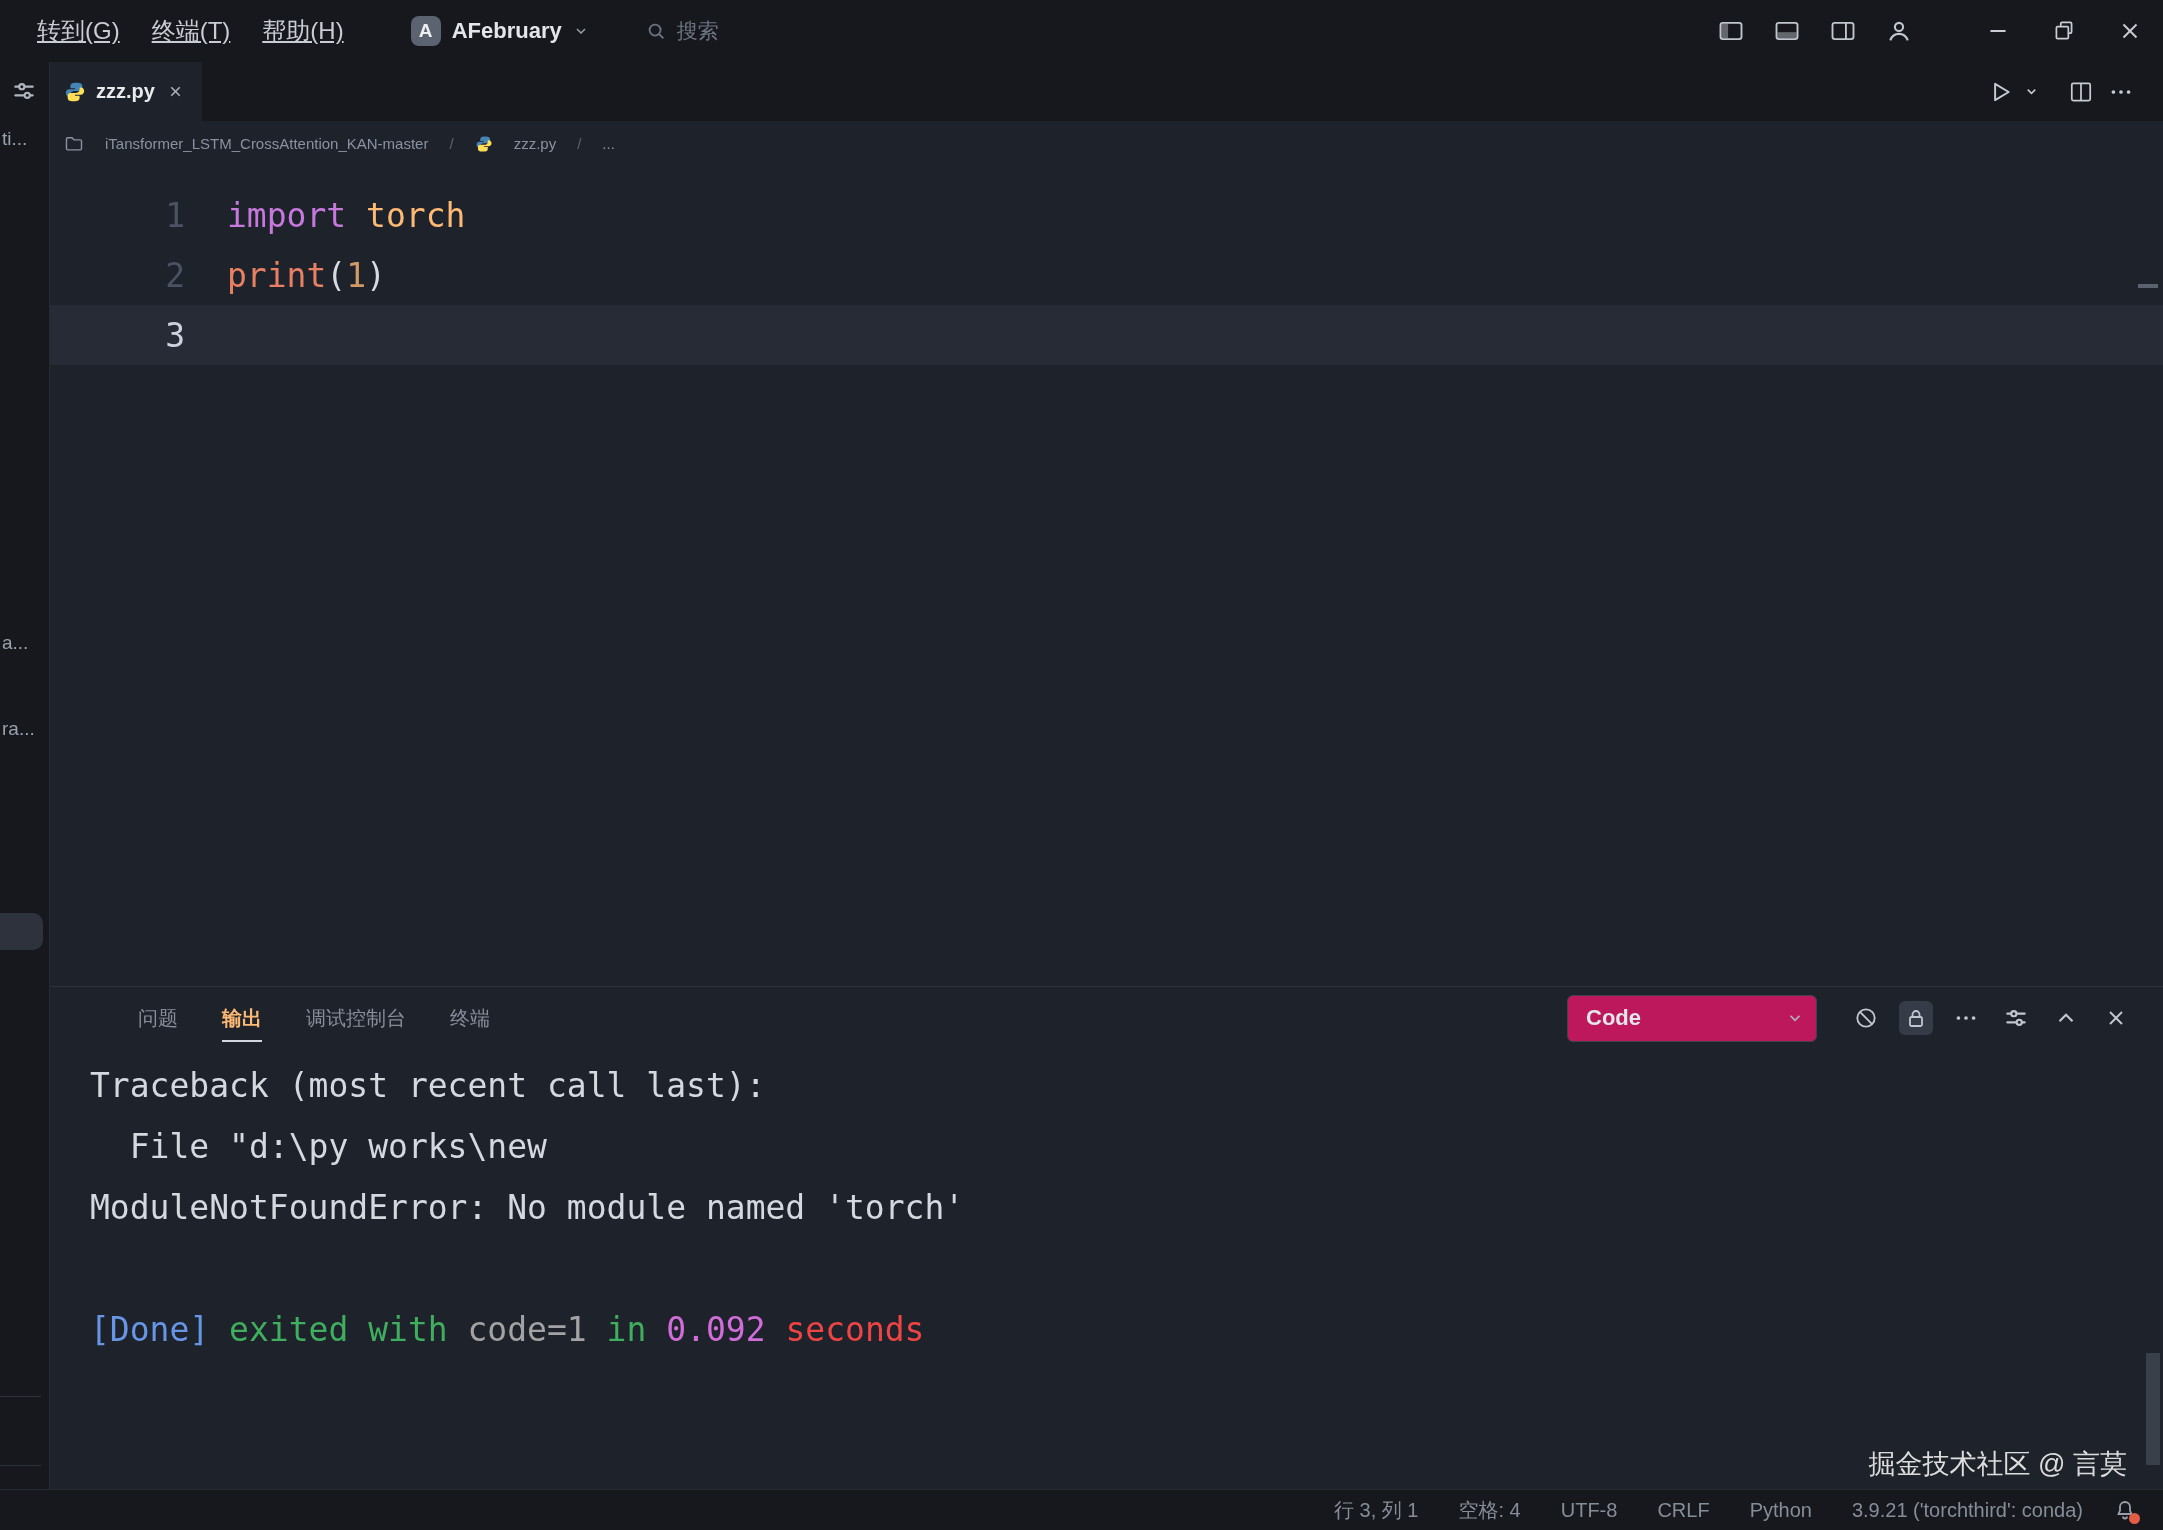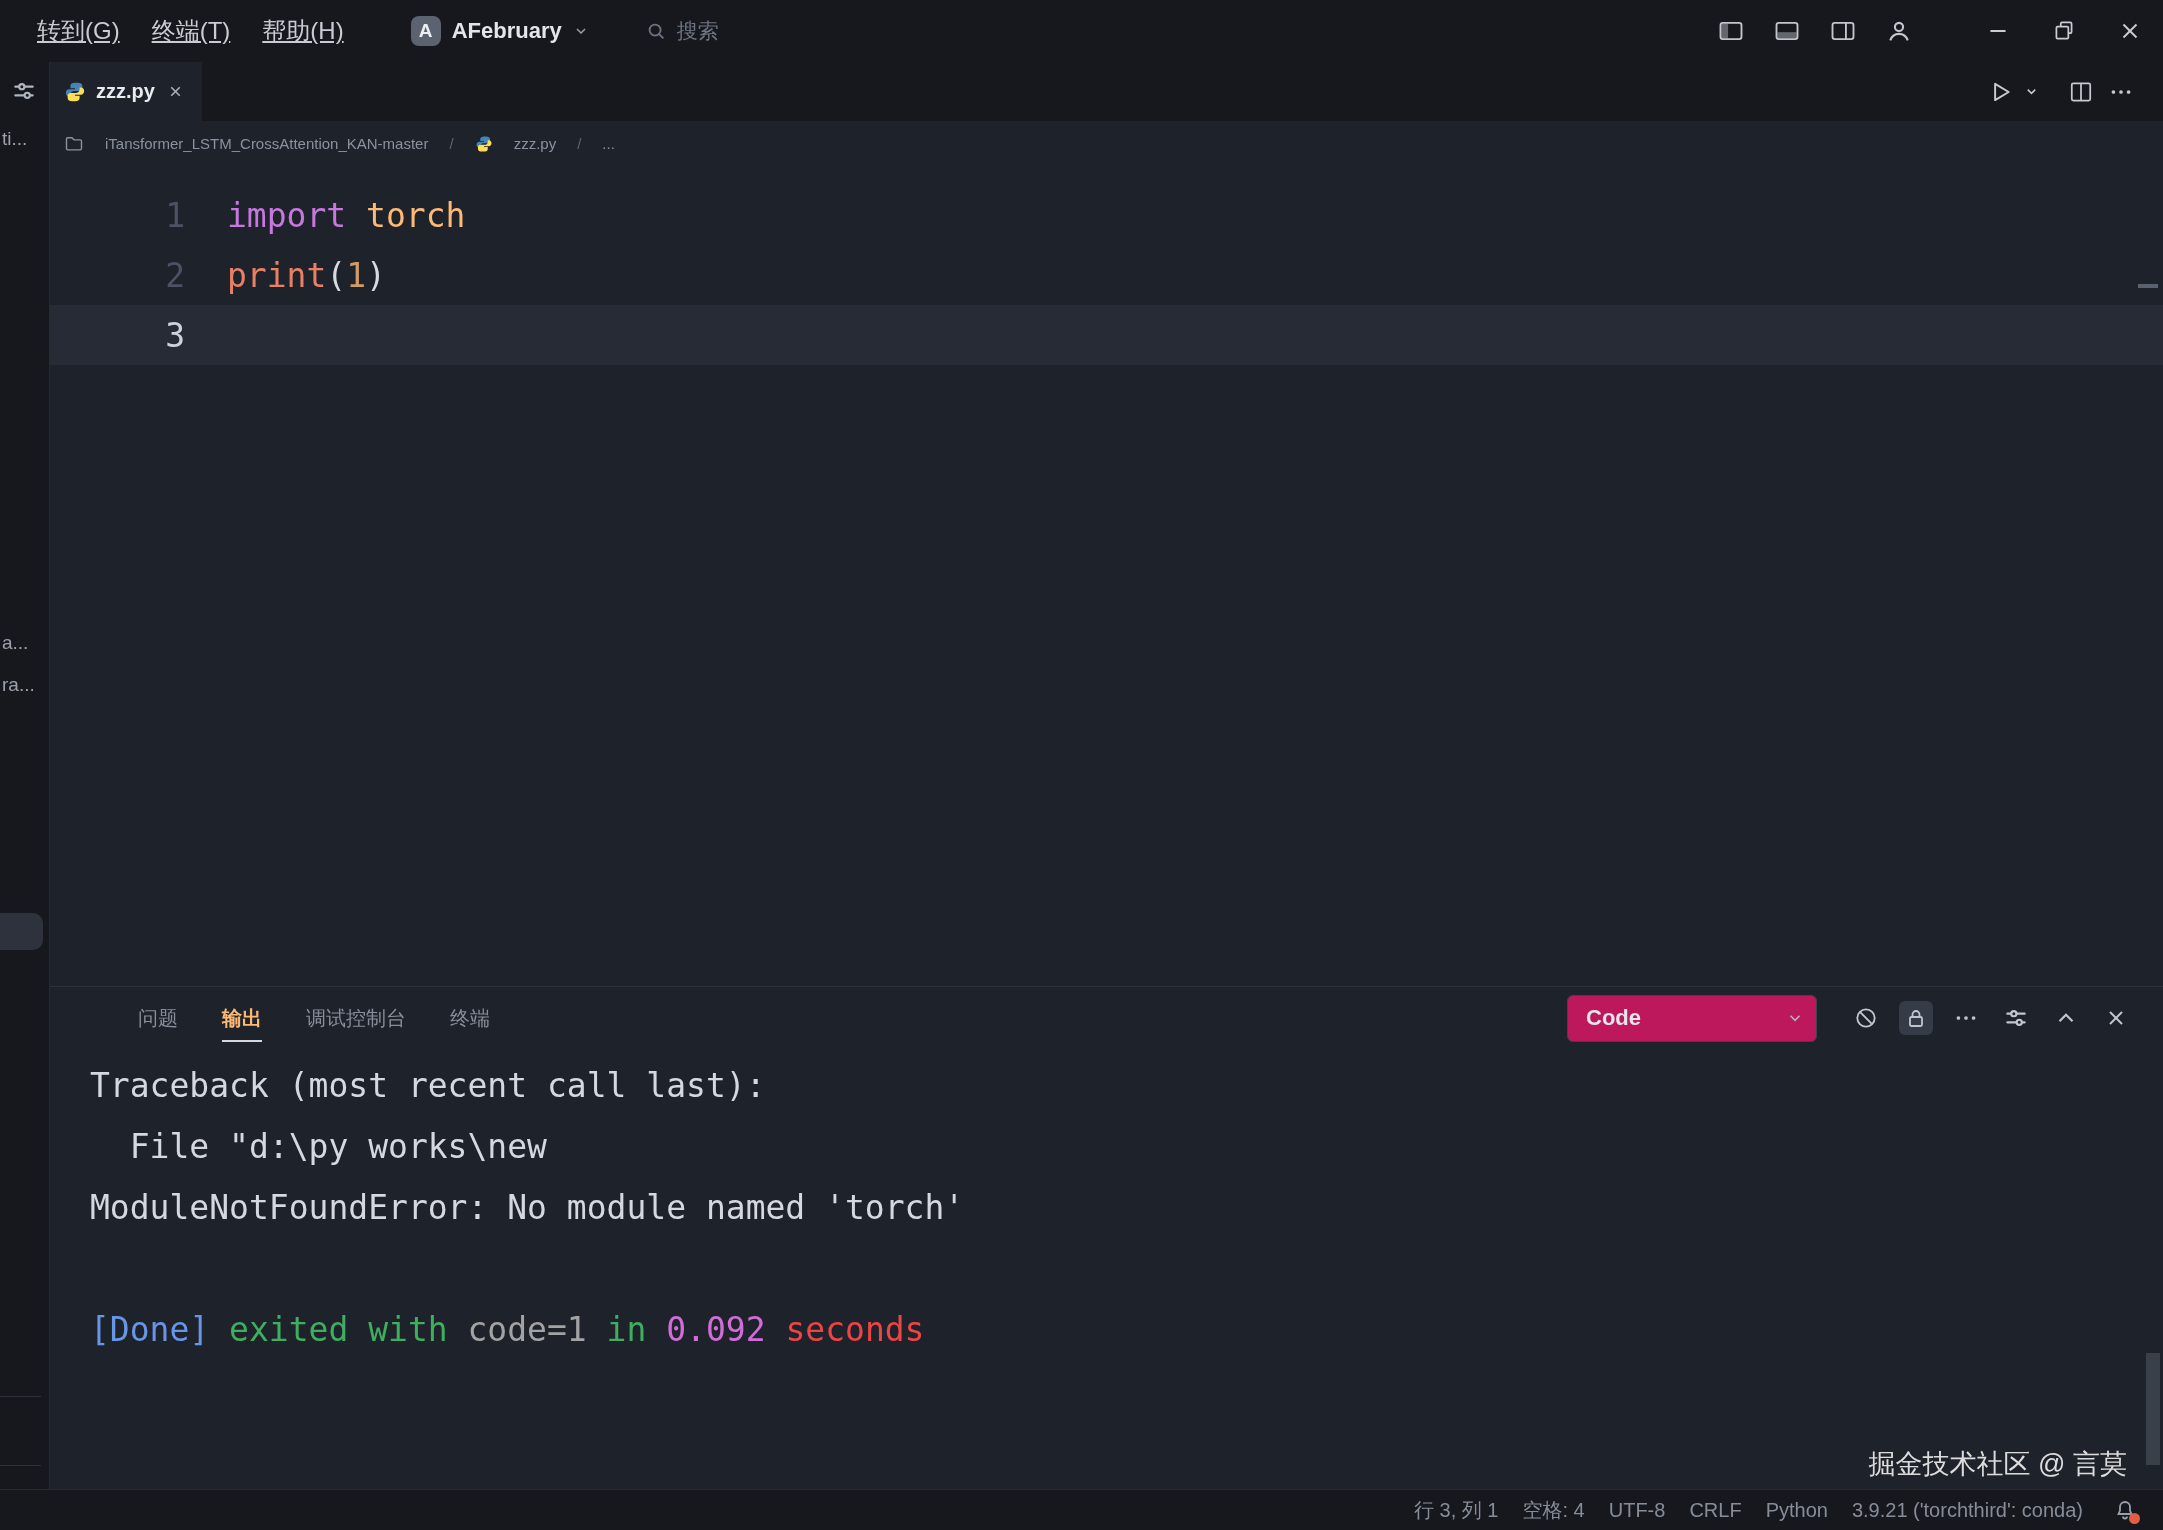--- a/index.html
+++ b/index.html
@@ -23,21 +23,21 @@
   .win-controls{display:flex;}
   .win-btn{width:66px;height:62px;display:flex;align-items:center;justify-content:center;color:#c9ccd4;}
 
   
   .main{flex:1;display:flex;min-height:0;}
   .side-strip{width:50px;flex:0 0 50px;background:#16181e;border-right:1px solid #262b33;position:relative;overflow:hidden;}
   .strip-icon{position:absolute;top:16px;left:11px;color:#b0b6c0;}
   .strip-frag{position:absolute;left:2px;font-size:19px;color:#9aa0ac;white-space:nowrap;}
   .frag0{top:66px;}
   .frag1{top:570px;}
-  .frag2{top:612px;}
+  .frag2{top:656px;}
   .strip-highlight{position:absolute;left:0;top:851px;width:43px;height:37px;background:#2d323d;border-radius:0 10px 10px 0;}
   .strip-div{position:absolute;left:0;right:8px;height:1px;background:#2c313b;}
   .div0{top:1334px;}
   .div1{top:1403px;}
 
   .editor-col{flex:1;display:flex;flex-direction:column;min-width:0;position:relative;background:#1e222b;}
 
   
   .tabbar{height:59px;flex:0 0 59px;background:#16181e;display:flex;align-items:stretch;}
   .tab{width:152px;background:#1e222b;display:flex;align-items:center;gap:10px;padding:0 14px;}
@@ -70,21 +70,21 @@
   .code-select-label{font-size:22px;font-weight:600;color:#e3e6eb;flex:1;}
   .code-select .chev{color:#aeb4bf;display:flex;}
   .panel-icon{width:34px;height:34px;display:flex;align-items:center;justify-content:center;border-radius:6px;}
   .panel-icon.boxed{background:#353b47;}
   .output{flex:1;padding:6px 0 0 40px;font-family:"DejaVu Sans Mono",monospace;font-size:33px;color:#d5d8de;overflow:hidden;}
   .out-line{height:61px;line-height:61px;white-space:pre;}
   .out-scrollbar{position:absolute;right:3px;top:366px;width:14px;height:112px;background:#3a4049;}
 
   
   .statusbar{height:41px;flex:0 0 41px;background:#16181e;border-top:1px solid #262b33;display:flex;align-items:center;justify-content:flex-end;padding-right:26px;color:#868d99;font-size:20px;}
-  .status-items{display:flex;align-items:center;gap:24px;margin-left:17px;}
+  .status-items{display:flex;align-items:center;gap:40px;margin-left:17px;}
   .status-item{white-space:nowrap;}
   .bell{position:relative;margin-left:30px;display:flex;color:#9aa0ab;}
   .bell-dot{position:absolute;width:11px;height:11px;border-radius:50%;background:#e25d43;right:-3px;bottom:-2px;}
 
   .watermark{position:absolute;right:36px;bottom:48px;font-size:27px;color:#dcdcdc;z-index:5;}
 
   svg{display:block;}
 </style>
 </head>
 <body>

